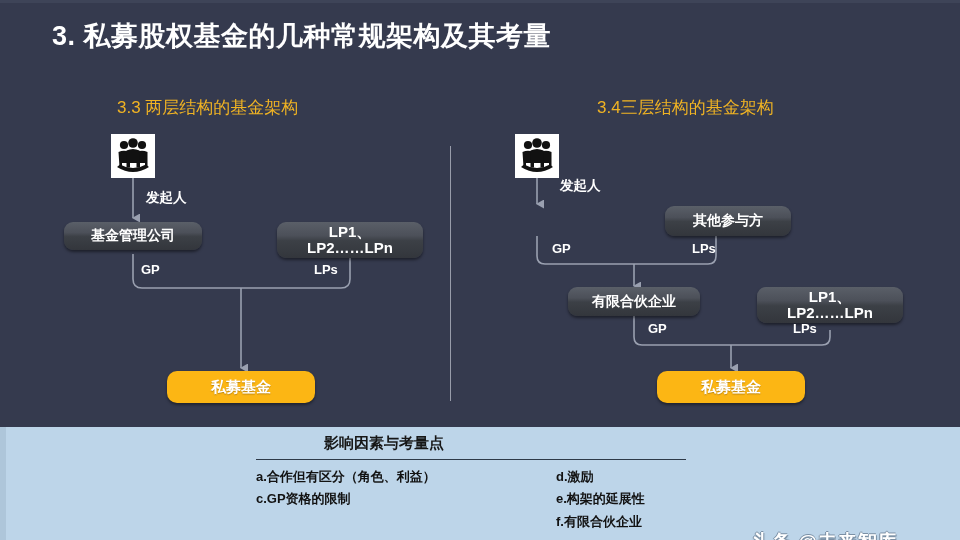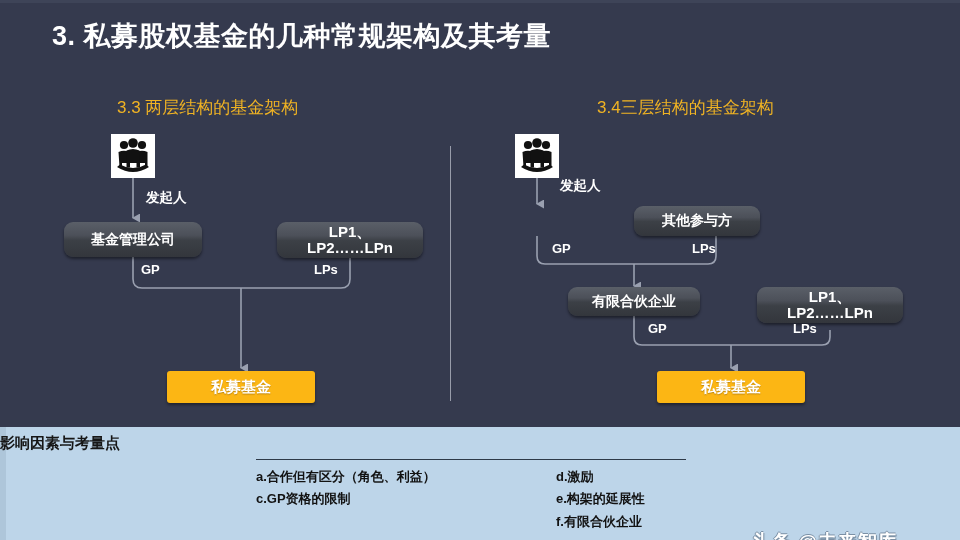--- a/index.html
+++ b/index.html
@@ -45,21 +45,21 @@
     display:flex;align-items:center;justify-content:center;
     text-align:center;line-height:1.12;
     box-sizing:border-box;padding:0 8px;
   }
   .node.two-line{font-size:15px;line-height:1.08;}
 
   
   .fund{
     position:absolute;
     background:#fcb614;
-    border-radius:3px;
+    border-radius:10px;
     box-shadow:0 2px 3px rgba(0,0,0,.4);
     color:#ffffff;font-weight:bold;font-size:15px;
     display:flex;align-items:center;justify-content:center;
     text-shadow:0 1px 1px rgba(120,80,0,.45);
     box-sizing:border-box;
   }
 
   
   .conn-label{
     position:absolute;color:#ffffff;font-weight:bold;font-size:13px;white-space:nowrap;
@@ -69,21 +69,21 @@
   
   .wires{position:absolute;left:0;top:0;width:960px;height:540px;pointer-events:none;}
 
   
   .bottom-panel{
     position:absolute;left:0;top:427px;width:960px;height:113px;
     background:#bdd5e9;
   }
   .bottom-panel .edge{position:absolute;left:0;top:0;width:6px;height:113px;background:#aec6da;}
   .panel-title{
-    position:absolute;left:0;top:7px;width:768px;
+    position:absolute;left:0;top:7px;width:768px;text-align:center;
     font-size:15px;font-weight:bold;color:#161616;
   }
   .panel-rule{position:absolute;left:256px;top:32px;width:430px;height:1px;background:#2e3a48;}
   .panel-col{position:absolute;font-size:13px;font-weight:bold;color:#121212;line-height:1.72;}
   #col-a{left:256px;top:39px;}
   #col-b{left:556px;top:39px;}
 
   .watermark{
     position:absolute;left:752px;top:492px;
     font-size:19px;font-weight:bold;color:#ffffff;
@@ -144,21 +144,21 @@
       <circle cx="31" cy="11" r="4.1" fill="#111111"></circle>
       <circle cx="22" cy="9" r="4.8" fill="#111111"></circle>
       <path d="M7.5,18 q5.5,-2.5 11,0 L18.5,33 L16,33 L16,29 L11,29 L11,33 L8.5,33 Z" fill="#111111"></path>
       <path d="M25.5,18 q5.5,-2.5 11,0 L36.5,33 L34,33 L34,29 L29,29 L29,33 L26.5,33 Z" fill="#111111"></path>
       <path d="M15.5,16.5 q6.5,-3 13,0 L28.5,33.5 L25.5,33.5 L25.5,29 L19,29 L19,33.5 L15.5,33.5 Z" fill="#111111"></path>
       <path d="M6,33 q16,10 32,0 q-3,-2.6 -3,-2.6 q-13,7.4 -26,0 Z" fill="#111111"></path>
     </svg>
   </div>
   <div class="conn-label cn" style="left:146px;top:189px;">发起人</div>
 
-  <div class="node" style="left:64px;top:222px;width:138px;height:35px;text-align:center;">
+  <div class="node" style="left:64px;top:222px;width:138px;height:28px;text-align:center;">
     <span>基金管理公司</span>
   </div>
 
   <div class="node two-line" style="left:277px;top:222px;width:146px;height:36px;flex-direction:column;">
     <span>LP1、</span>
     <span>LP2……LPn</span>
   </div>
 
   <div class="conn-label" style="left:141px;top:262px;">GP</div>
   <div class="conn-label" style="left:314px;top:262px;">LPs</div>
@@ -175,21 +175,21 @@
       <circle cx="22" cy="9" r="4.8" fill="#111111"></circle>
       <path d="M7.5,18 q5.5,-2.5 11,0 L18.5,33 L16,33 L16,29 L11,29 L11,33 L8.5,33 Z" fill="#111111"></path>
       <path d="M25.5,18 q5.5,-2.5 11,0 L36.5,33 L34,33 L34,29 L29,29 L29,33 L26.5,33 Z" fill="#111111"></path>
       <path d="M15.5,16.5 q6.5,-3 13,0 L28.5,33.5 L25.5,33.5 L25.5,29 L19,29 L19,33.5 L15.5,33.5 Z" fill="#111111"></path>
       <path d="M6,33 q16,10 32,0 q-3,-2.6 -3,-2.6 q-13,7.4 -26,0 Z" fill="#111111"></path>
     </svg>
   </div>
   <div class="conn-label cn" style="left:560px;top:177px;">发起人</div>
 
 
-  <div class="node" style="left:634px;top:206px;width:126px;height:30px;">
+  <div class="node" style="left:665px;top:206px;width:126px;height:30px;">
     <span>其他参与方</span>
   </div>
 
   <div class="conn-label" style="left:552px;top:241px;">GP</div>
   <div class="conn-label" style="left:692px;top:241px;">LPs</div>
 
   <div class="node" style="left:568px;top:287px;width:132px;height:29px;">
     <span>有限合伙企业</span>
   </div>
 

